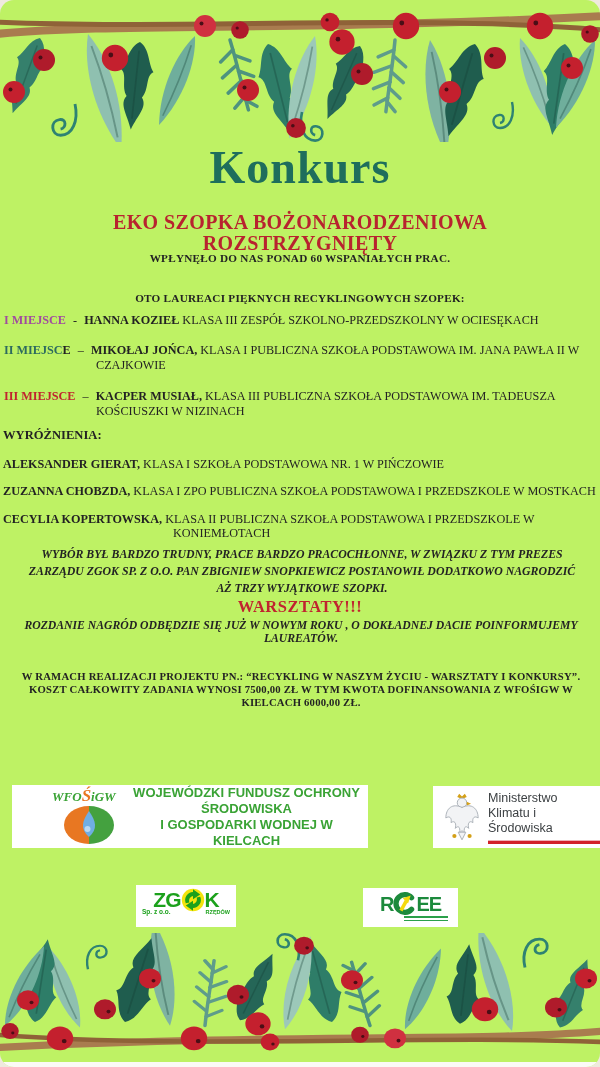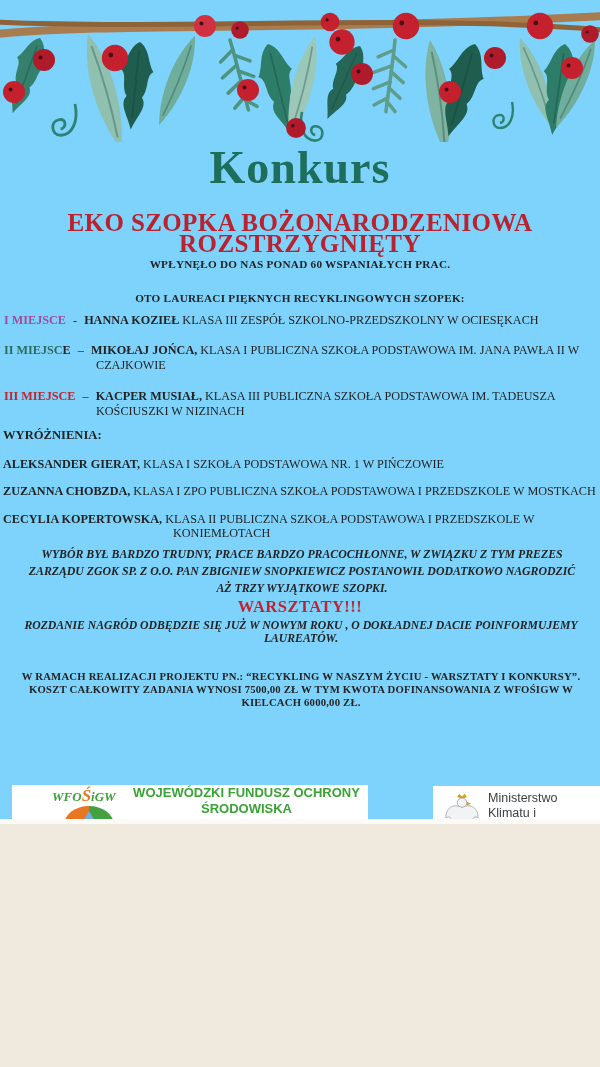--- a/index.html
+++ b/index.html
@@ -1,23 +1,23 @@
 <!DOCTYPE html>
 <html><head>
 <meta charset="utf-8">
 <style>
   html,body{margin:0;padding:0;background:#EFE9DE;}
-  .poster{position:relative;width:600px;height:824px;background:#7dd3fc;overflow:hidden;
-          font-family:"Liberation Serif",serif;color:#232323;}
+  .poster{position:relative;width:600px;height:1067px;background:#bef264;overflow:hidden;
+          font-family:"Liberation Serif",serif;color:#232323;border-radius:14px;}
   .abs{position:absolute;left:0;right:0;}
   .center{text-align:center;}
   .title{top:141px;font-size:46px;font-weight:700;color:#1E6E5C;letter-spacing:1px;}
-  .heading{top:212px;font-size:25px;line-height:21px;font-weight:700;color:#B8232F;letter-spacing:.4px;}
+  .heading{top:212px;font-size:20px;line-height:21px;font-weight:700;color:#B8232F;letter-spacing:.4px;}
   .intro{font-size:11.2px;font-weight:700;letter-spacing:.25px;}
-  .intro1{top:258px}.intro2{top:292px}
+  .intro1{top:252px}.intro2{top:292px}
   .winners{position:absolute;top:313px;left:4px;right:2px;font-size:12.2px;line-height:15.2px;}
   .winner{padding-left:92px;text-indent:-92px;margin-bottom:15px;}
   .place{font-weight:700;}
   .p1{color:#A14C9E}.p2{color:#2D6B5F}.p3{color:#C0242F}
   .suffix{color:#232323;font-weight:700;}
   .dash{margin:0 4px;}
   .winner strong,.honor strong{font-weight:700;}
   .honors{position:absolute;top:428px;left:3px;right:2px;font-size:12.2px;line-height:14.5px;}
   .honors-title{font-weight:700;font-size:12.6px;margin-bottom:14px;}
   .honor{margin-bottom:13px;padding-left:170px;text-indent:-170px;}

